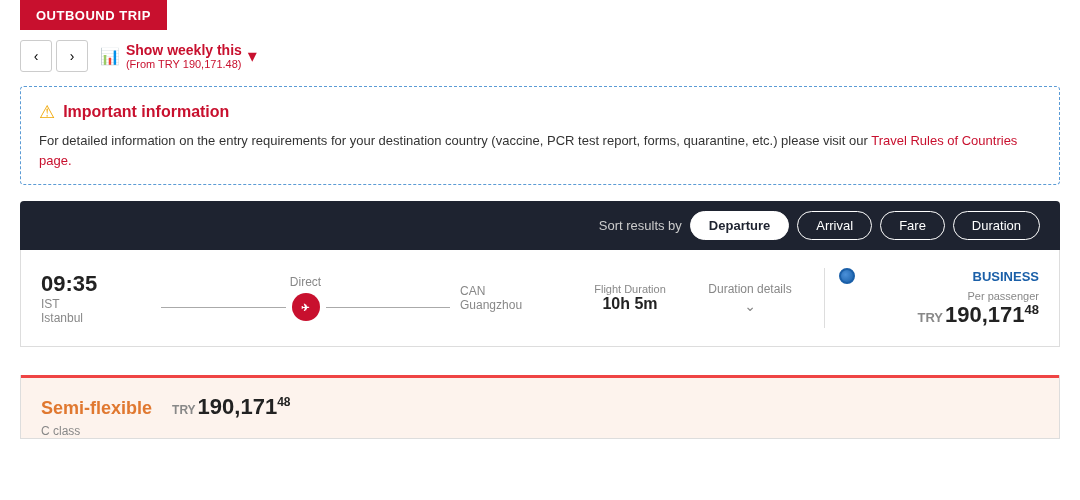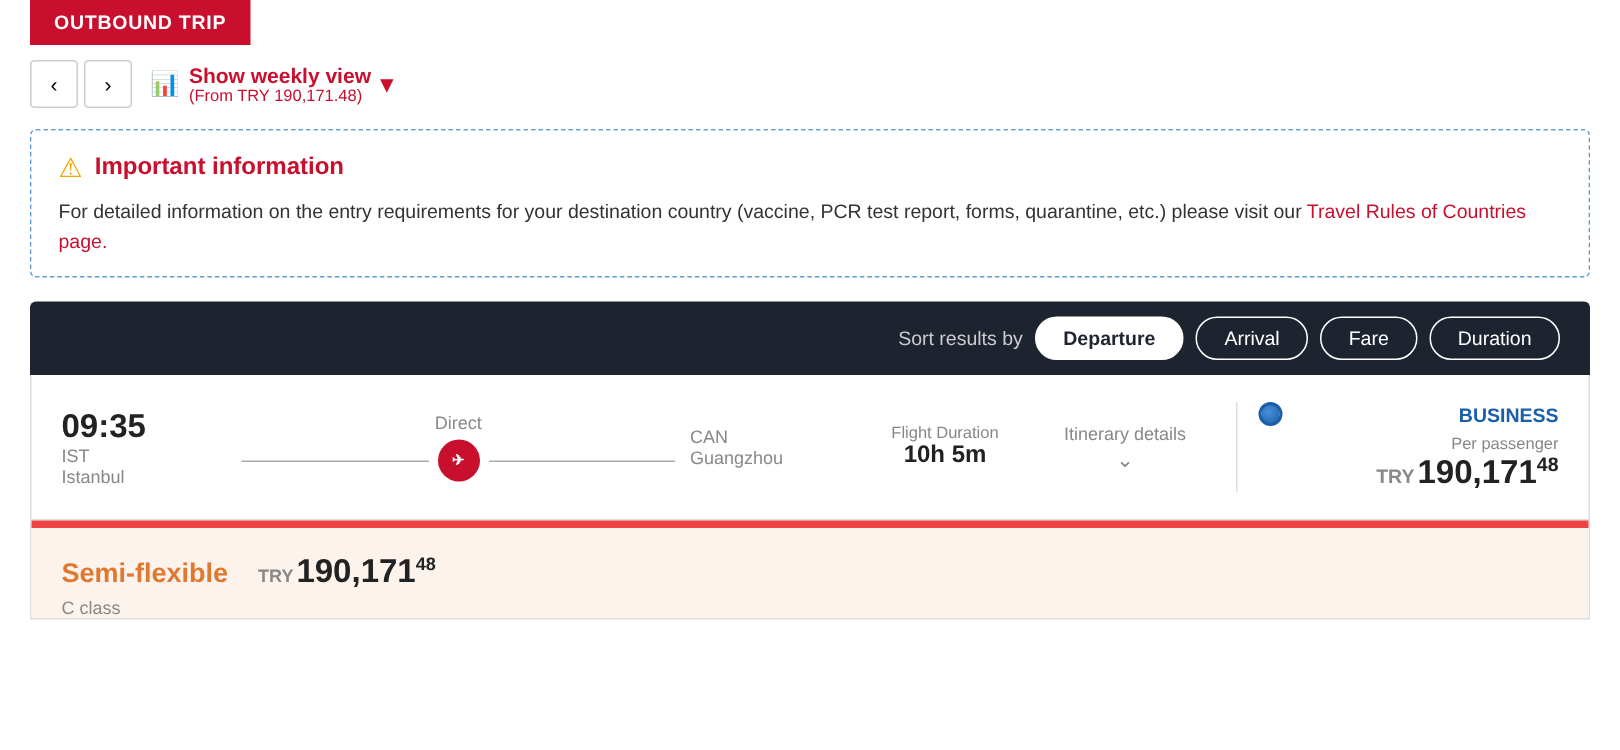--- a/index.html
+++ b/index.html
@@ -306,21 +306,22 @@
 
     
     .fare-section {
       margin: 0 20px;
       border: 1px solid #ddd;
       border-top: none;
     }
     .fare-card {
       background: #fdf3ed;
       padding: 16px 20px 0 20px;
-      border-top: 5px solid #ef4444;
+      border-top: 3px solid #ef4444;
+      margin-top: 28px;
     }
     .fare-header {
       display: flex;
       align-items: baseline;
       gap: 20px;
       margin-bottom: 4px;
     }
     .fare-name {
       font-size: 18px;
       font-weight: bold;
@@ -369,21 +370,21 @@
 
 <div class="header-row">
   <div class="header-right">
     <div class="nav-arrows">
       <button class="nav-arrow-btn">‹</button>
       <button class="nav-arrow-btn">›</button>
     </div>
     <div class="weekly-view">
       <span class="weekly-icon">📊</span>
       <span class="weekly-text">
-        <span>Show weekly view</span>
+        <span>Show weekly this</span>
         <span class="weekly-sub">(From TRY 190,171.48)</span>
       </span>
       <span class="chevron-down">▾</span>
     </div>
   </div>
 </div>
 
 <div class="info-box">
   <div class="info-title-row">
     <span class="info-warning-icon">⚠</span>
@@ -427,21 +428,21 @@
       <div class="flight-code">CAN</div>
       <div class="flight-city">Guangzhou</div>
     </div>
 
     <div class="flight-duration">
       <div class="duration-label">Flight Duration</div>
       <div class="duration-value">10h 5m</div>
     </div>
 
     <div class="itinerary">
-      <div class="itinerary-label">Itinerary details</div>
+      <div class="itinerary-label">Duration details</div>
       <span class="itinerary-chevron">⌄</span>
     </div>
   </div>
 
   <div class="flight-divider"></div>
 
   <div class="flight-price-section">
     <div class="business-badge">
       <div class="business-dot"></div>
       <span class="business-text">BUSINESS</span>

